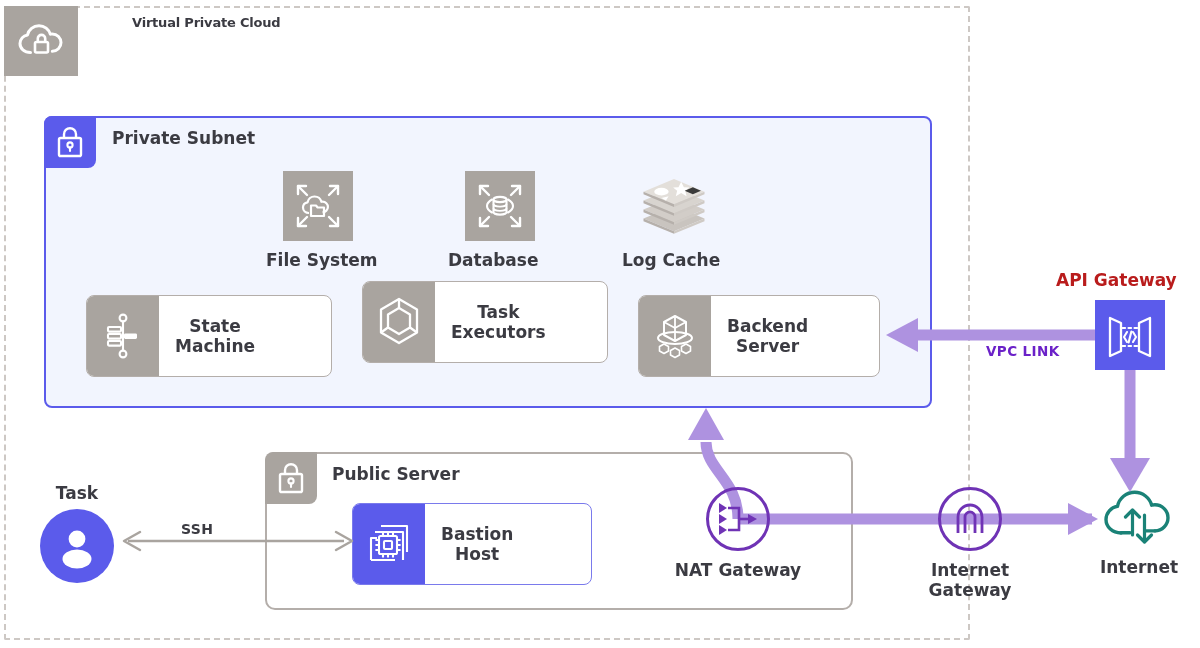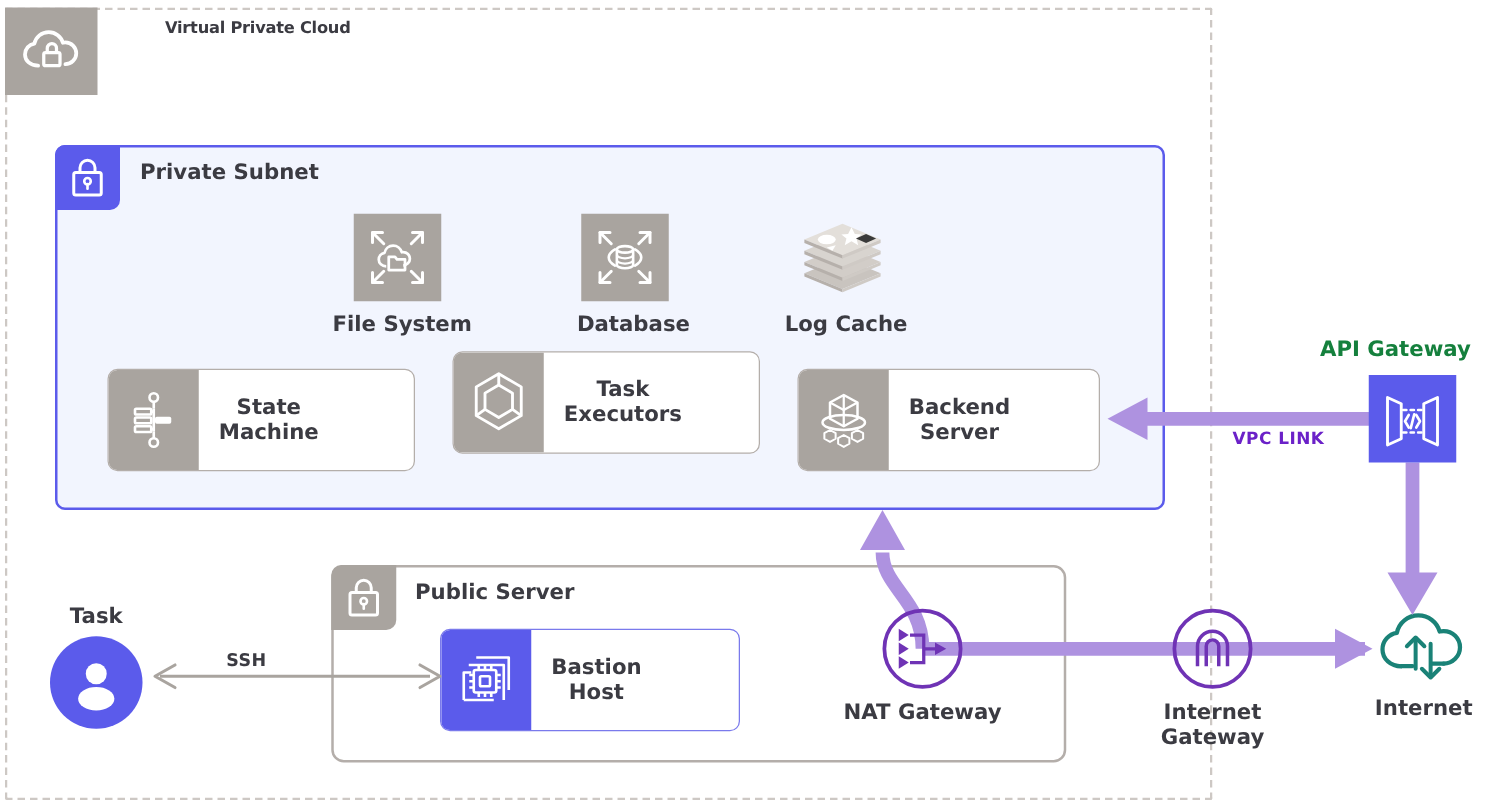--- a/index.html
+++ b/index.html
@@ -91,21 +91,21 @@
     justify-content: center;
   }
   #public-subnet-title {
     left: 332px; top: 464px;
     font-size: 17px;
     font-weight: bold;
     color: #3b3b42;
   }
 
   
-  .svc-plain { text-align: right; }
+  .svc-plain { text-align: left; }
   .svc-plain .svc-icon-box {
     width: 70px; height: 70px;
     margin: 0 auto;
     background: #a9a49f;
     display: flex;
     align-items: center;
     justify-content: center;
   }
   .svc-plain .svc-icon-box.nobg { background: transparent; }
   .svc-plain .svc-label {
@@ -190,21 +190,21 @@
     width: 74px; height: 74px;
     border-radius: 50%;
     background: #5b5beb;
     margin: 0 auto;
     display: flex; align-items: center; justify-content: center;
   }
 
   
   #api-gw-label {
     left: 1056px; top: 270px;
-    font-size: 17px; font-weight: bold; color: #15803d;
+    font-size: 17px; font-weight: bold; color: #b91c1c;
     white-space: nowrap;
   }
   #api-gw-box {
     left: 1095px; top: 300px;
     width: 70px; height: 70px;
     background: #5b5beb;
     display: flex; align-items: center; justify-content: center;
   }
 
   

